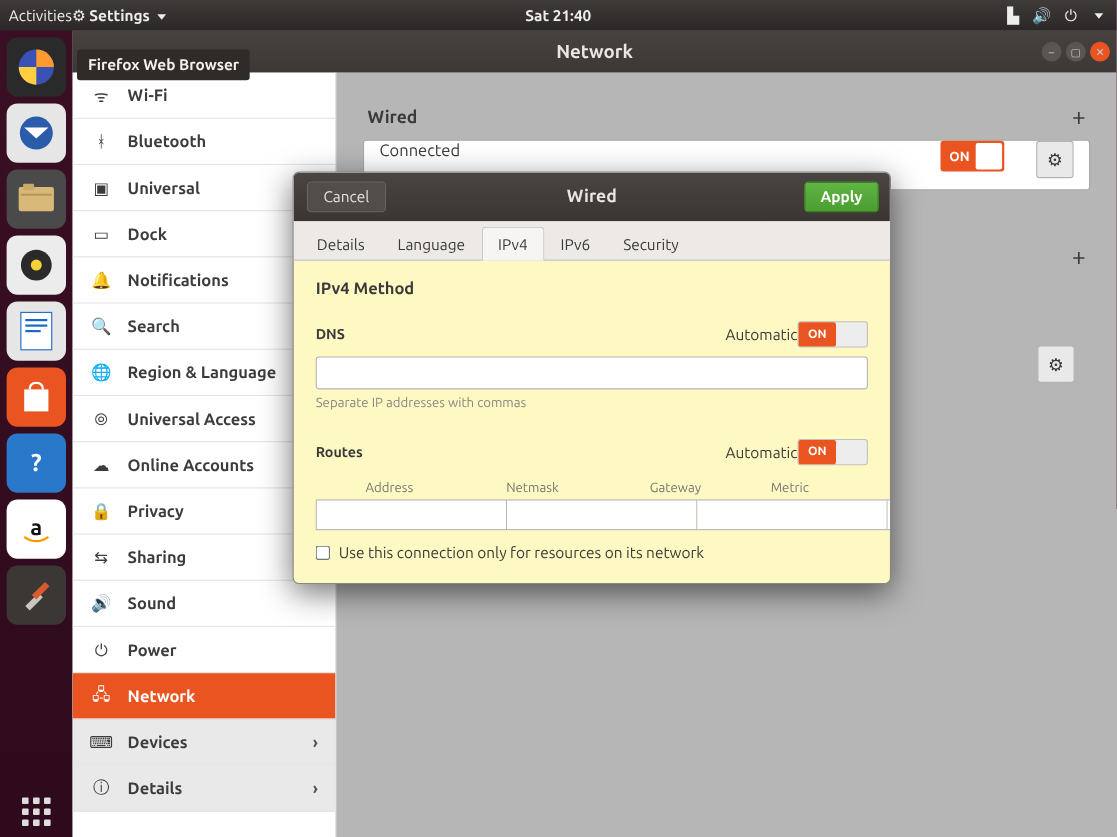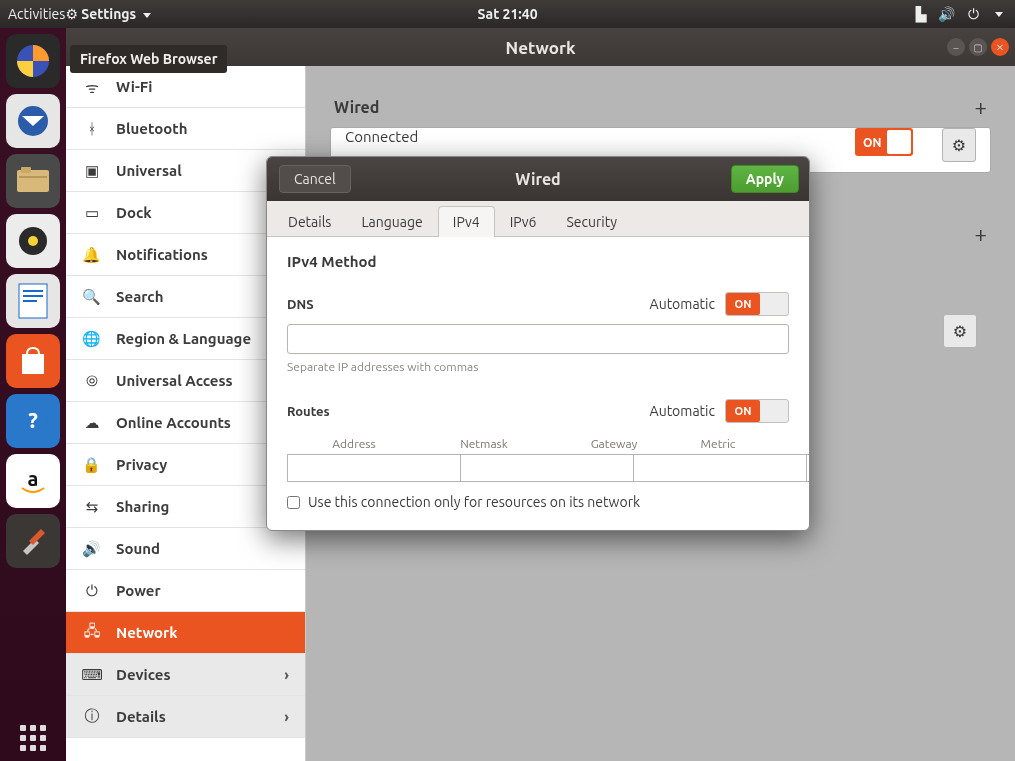--- a/index.html
+++ b/index.html
@@ -45,38 +45,38 @@
 .section { margin-bottom:20px;}
 .sec-head { display:flex; align-items:center; font-size:16px; font-weight:bold; color:#3a3a3a; padding:8px 4px;}
 .sec-head .plus{ margin-left:auto; font-size:22px; font-weight:normal; color:#3b3b3b;}
 .conn-row { background:#fff; border:1px solid #a9a9a9; height:46px; border-radius:3px; display:flex; align-items:flex-start; padding:0 14px;gap:17px;}
 .conn-row .label{ flex:1; color:#3a3a3a; font-size:15px;}
 .toggle { width:58px; height:28px; border-radius:3px; background:#e95420; color:#fff; display:flex; align-items:center; font-size:12px; font-weight:bold; padding-left:8px; position:relative;}
 .toggle::after{ content:''; position:absolute; right:2px; width:24px; height:24px; background:#fff; border-radius:2px;}
 .gear-btn { width:34px;height:34px;border:1px solid #b3b3b3;background:#e9e9e9;border-radius:3px;display:flex;align-items:center;justify-content:center;margin-left:12px; color:#3a3a3a;}
 
 
-.dialog { position:absolute; left:266px; top:156px; width:544px; background:#ffffff; border:1px solid #888; border-radius:6px; box-shadow:0 8px 28px rgba(0,0,0,.55); z-index:20; overflow:hidden;}
+.dialog { position:absolute; left:266px; top:156px; width:544px; background:#fef9c3; border:1px solid #888; border-radius:6px; box-shadow:0 8px 28px rgba(0,0,0,.55); z-index:20; overflow:hidden;}
 .dialog-header { height:44px; background: linear-gradient(#4a4542,#3a3532); display:flex; align-items:center; padding:0 12px; color:#e9e5e2; position:relative;}
 .btn-cancel { background:#524d4a; border:1px solid #676260; color:#e6e2df; padding:5px 14px; border-radius:4px; font-size:14px;}
 .dialog-header .dtitle{ position:absolute; left:50%; transform:translateX(-50%); font-weight:bold; font-size:16px;}
 .btn-apply { position:absolute; right:10px; background: linear-gradient(#5fb444,#4b9e2f); color:#fff; padding:5px 14px; border-radius:4px; font-size:14px; font-weight:bold; border:1px solid #3e8a23;}
 .tabs { display:flex; border-bottom:1px solid #c7c3c0; background:#ece9e6; padding-left:6px; padding-top:4px; gap:0;}
 .tab { padding:7px 14px; font-size:14px; color:#3a3a3a; border:1px solid transparent; border-bottom:none; position:relative; top:1px;}
 .tab.active{ background:#f6f5f4; border-color:#c7c3c0; border-radius:4px 4px 0 0;}
 .dbody{ padding:16px 20px 20px;}
 .method-row{ display:flex; gap:16px; margin-bottom:18px;}
 .method-label{ font-weight:bold; font-size:15px; color:#3a3a3a; width:130px;}
 .opts{ display:grid; grid-template-columns:200px 160px; row-gap:8px; font-size:14px; color:#3a3a3a;}
 .opts label{ display:flex; align-items:center; gap:6px;}
 input[type=radio]{ accent-color:#e95420; width:14px; height:14px;}
 .subsection { margin-top:10px;}
 .subhead{ display:flex; align-items:center; padding:4px 0 8px;}
 .subhead .shlabel{ font-weight:bold; font-size:13px; color:#3a3a3a;}
-.subhead .auto{ margin-left:auto; font-size:14px; color:#3a3a3a; margin-right:10px;text-align:center;}
+.subhead .auto{ margin-left:auto; font-size:14px; color:#3a3a3a; text-align:center;}
 .mini-toggle{ width:64px; height:24px; background:#ededed; border-radius:3px; border:1px solid #c3bfbc; position:relative;}
 .mini-toggle .on{ width:34px;height:22px;background:#e95420;color:#fff;font-size:11px;font-weight:bold;display:flex;align-items:center;justify-content:center;border-radius:2px;}
 .text-input{ width:100%; height:30px; border:1px solid #b8b4b1; border-radius:3px; background:#fff;}
 .hint{ font-size:12px; color:#8a8682; margin-top:6px;}
 .routes-table{ width:100%; margin-top:6px;}
 .routes-head{ display:grid; grid-template-columns:1fr 1fr 1fr .6fr 30px; font-size:12px; color:#7a7673; text-align:center; padding:0 2px 4px;}
 .routes-row{ display:grid; grid-template-columns:1fr 1fr 1fr .6fr 30px; gap:0;}
 .routes-row input{ height:28px; border:1px solid #b8b4b1; border-left:none; background:#fff;}
 .routes-row input:first-child{ border-left:1px solid #b8b4b1;}
 .chk-row{ margin-top:12px; font-size:14px; color:#3a3a3a; display:flex; align-items:center; gap:8px;}

